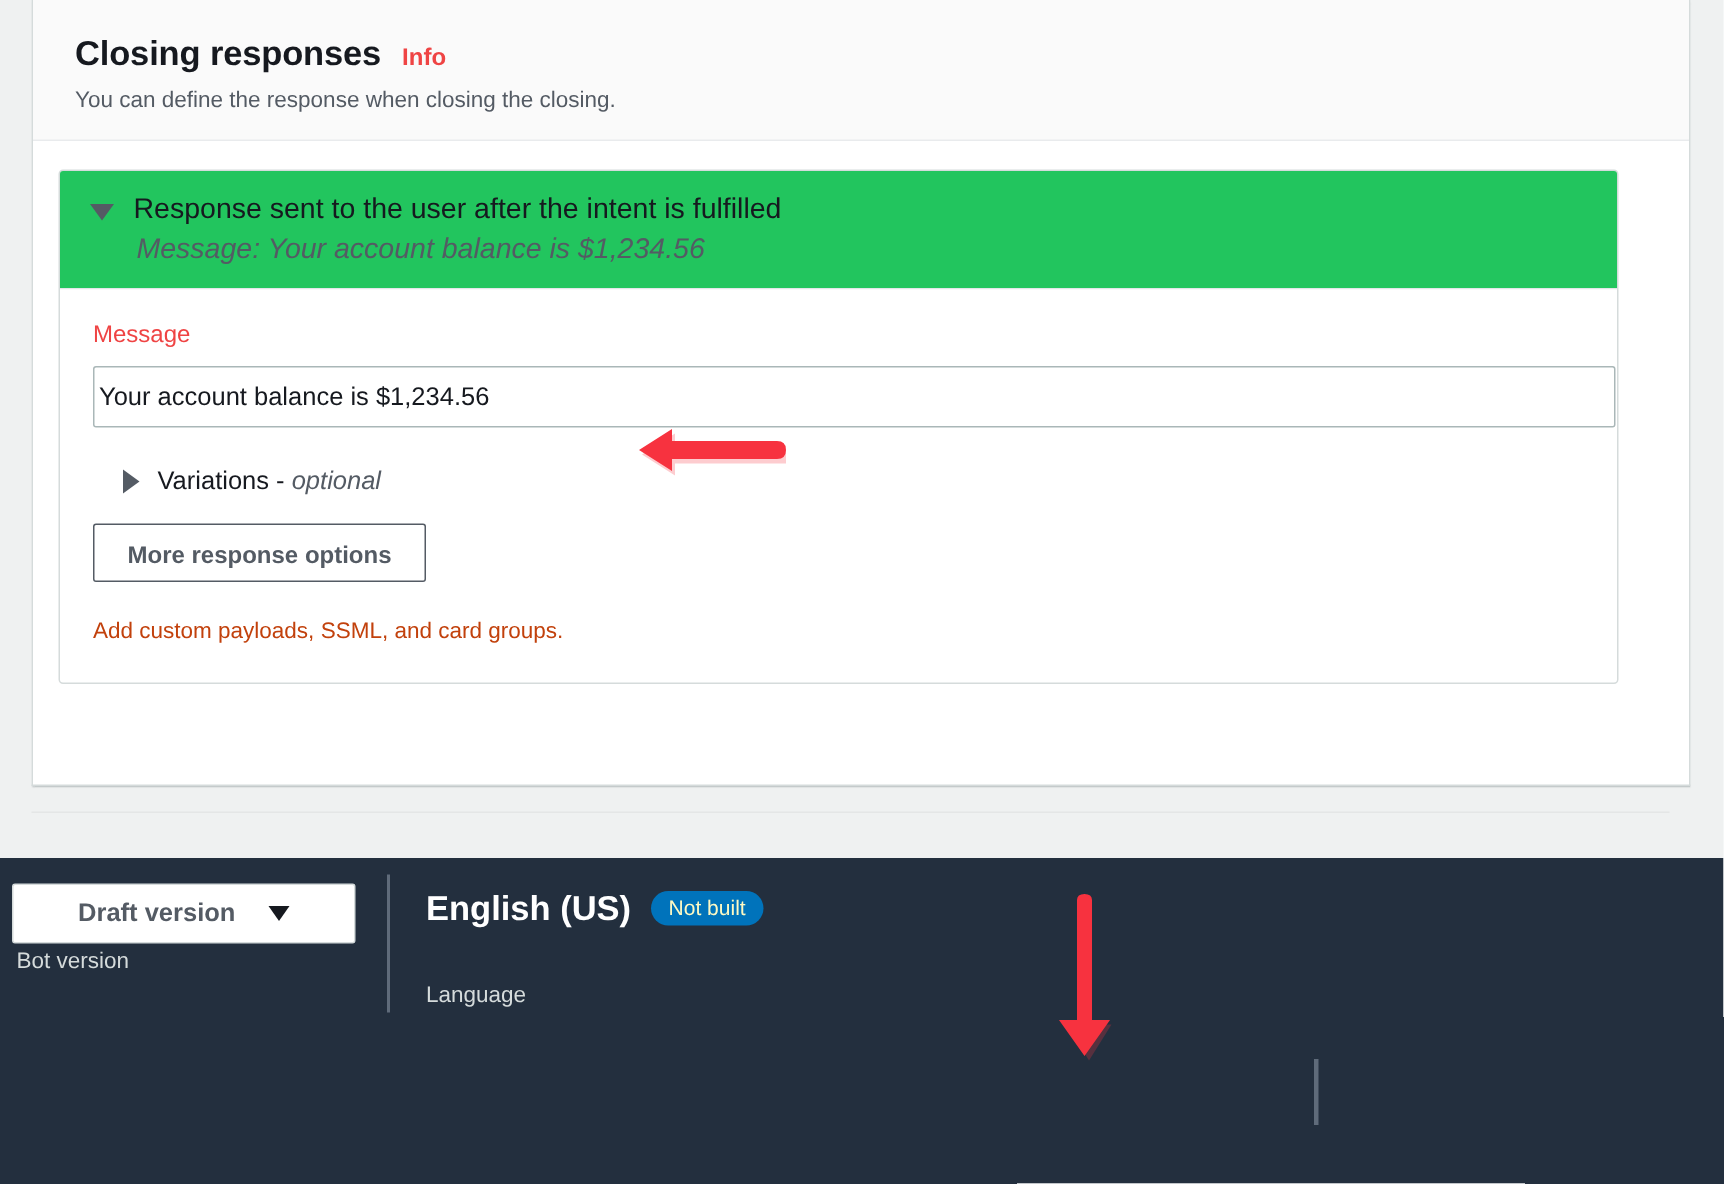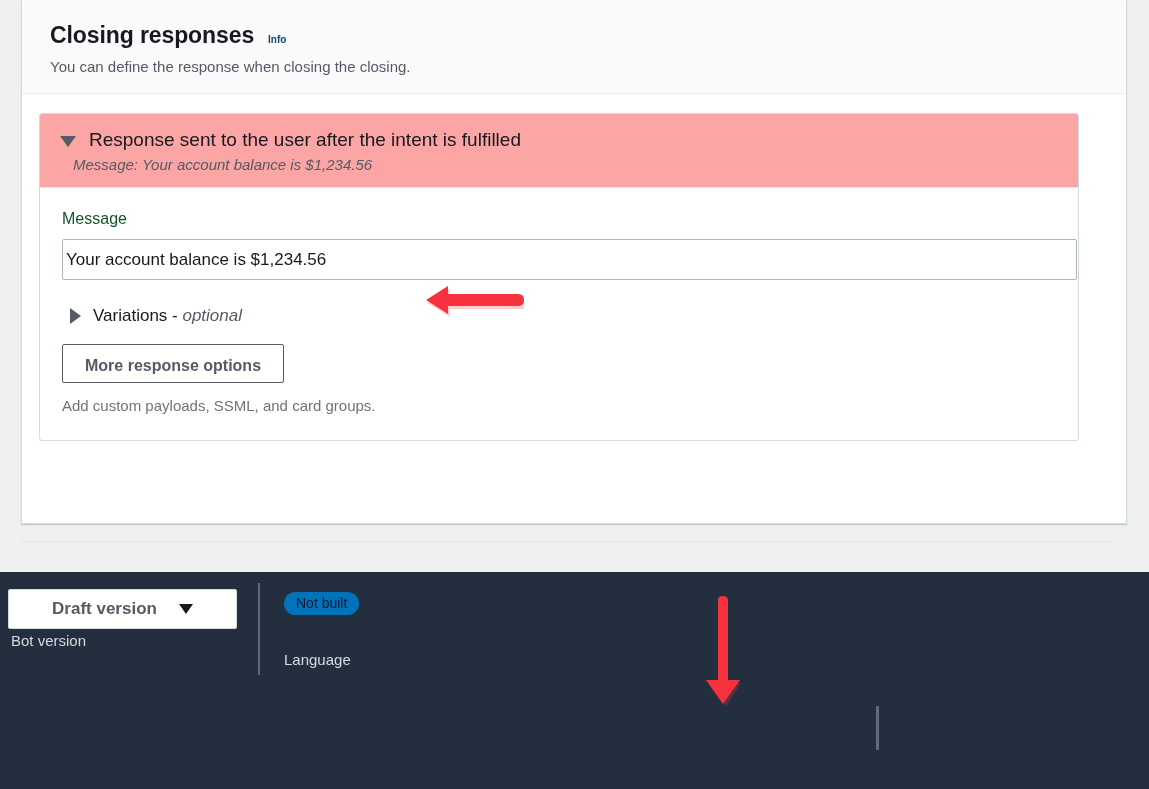--- a/index.html
+++ b/index.html
@@ -49,23 +49,23 @@
     align-items: baseline;
     gap: 14px;
   }
   .card-title {
     font-size: 23px;
     font-weight: bold;
     color: #16191f;
     letter-spacing: -.1px;
   }
   .info-link {
-    font-size: 10px;
-    font-weight: bold;
-    color: #0c4a6e;
+    font-size: 16px;
+    font-weight: bold;
+    color: #ef4444;
     cursor: pointer;
   }
   .card-desc {
     margin-top: 9px;
     font-size: 15px;
     color: #545b64;
   }
 
   
   .card-body {
@@ -75,21 +75,21 @@
   }
   #response-section {
     border: 1px solid #d5dbdb;
     border-radius: 3px;
     box-sizing: border-box;
     width: 1040px;
     background: #ffffff;
     position: relative;
   }
   .section-header {
-    background: #fca5a5;
+    background: #22c55e;
     border-bottom: 1px solid #e2e6e8;
     border-radius: 2px 2px 0 0;
     padding: 15px 18px 14px 20px;
     box-sizing: border-box;
     cursor: pointer;
   }
   .section-header-row {
     display: flex;
     align-items: center;
     gap: 13px;
@@ -107,34 +107,34 @@
     border-top: 8px solid transparent;
     border-bottom: 8px solid transparent;
     border-left: 11px solid #545b64;
     flex: 0 0 auto;
   }
   .section-title {
     font-size: 19px;
     color: #16191f;
   }
   .section-sub {
-    margin-left: 13px;
+    margin-left: 31px;
     margin-top: 5px;
-    font-size: 15px;
+    font-size: 19px;
     font-style: italic;
     color: #545b64;
   }
 
   .section-content {
     padding: 22px 22px 26px 22px;
     box-sizing: border-box;
   }
   .field-label {
     font-size: 16px;
-    color: #14532d;
+    color: #ef4444;
     margin-bottom: 11px;
   }
   #message-input {
     width: 1015px;
     height: 41px;
     box-sizing: border-box;
     border: 1px solid #aab7b8;
     border-radius: 2px;
     padding: 0 3px;
     font-size: 17px;
@@ -142,21 +142,21 @@
     font-family: "Liberation Sans", sans-serif;
     background: #ffffff;
     outline: none;
   }
 
   .variations-row {
     display: flex;
     align-items: center;
     gap: 12px;
     margin-top: 26px;
-    margin-left: 8px;
+    margin-left: 20px;
     cursor: pointer;
   }
   .variations-label {
     font-size: 17px;
     color: #16191f;
   }
   .variations-label .opt {
     font-style: italic;
     color: #545b64;
   }
@@ -168,23 +168,23 @@
     background: #ffffff;
     border: 1px solid #545b64;
     border-radius: 2px;
     font-size: 16px;
     font-weight: bold;
     color: #545b64;
     font-family: "Liberation Sans", sans-serif;
     cursor: pointer;
   }
   .helper-text {
-    margin-top: 14px;
+    margin-top: 24px;
     font-size: 15px;
-    color: #737373;
+    color: #c2410c;
   }
 
   
   #section-tail {
     position: absolute;
     left: 22px;
     top: 497px;
     width: 1052px;
     height: 26px;
   }
@@ -259,21 +259,21 @@
     align-items: center;
     gap: 13px;
   }
   #language-name {
     font-size: 23px;
     font-weight: bold;
     color: #ffffff;
   }
   #not-built-badge {
     background: #0073bb;
-    color: #0f172a;
+    color: #fef9c3;
     font-size: 14px;
     border-radius: 12px;
     padding: 4px 12px 5px 12px;
     line-height: 1;
   }
   #language-caption {
     margin-top: 36px;
     font-size: 15px;
     color: #d5dbdb;
   }
@@ -349,20 +349,21 @@
 <div id="footer-bar">
 
   <div id="version-select">
     <span class="label">Draft version</span>
     <span class="caret-sm"></span>
   </div>
   <div id="bot-version-caption">Bot version</div>
 
   <div id="language-block">
     <div class="lang-row">
+      <span id="language-name">English (US)</span>
       <span id="not-built-badge">Not built</span>
     </div>
     <div id="language-caption">Language</div>
   </div>
 
 </div>
 
 <div id="footer-divider-1"></div>
 <div id="footer-divider-2"></div>
 

